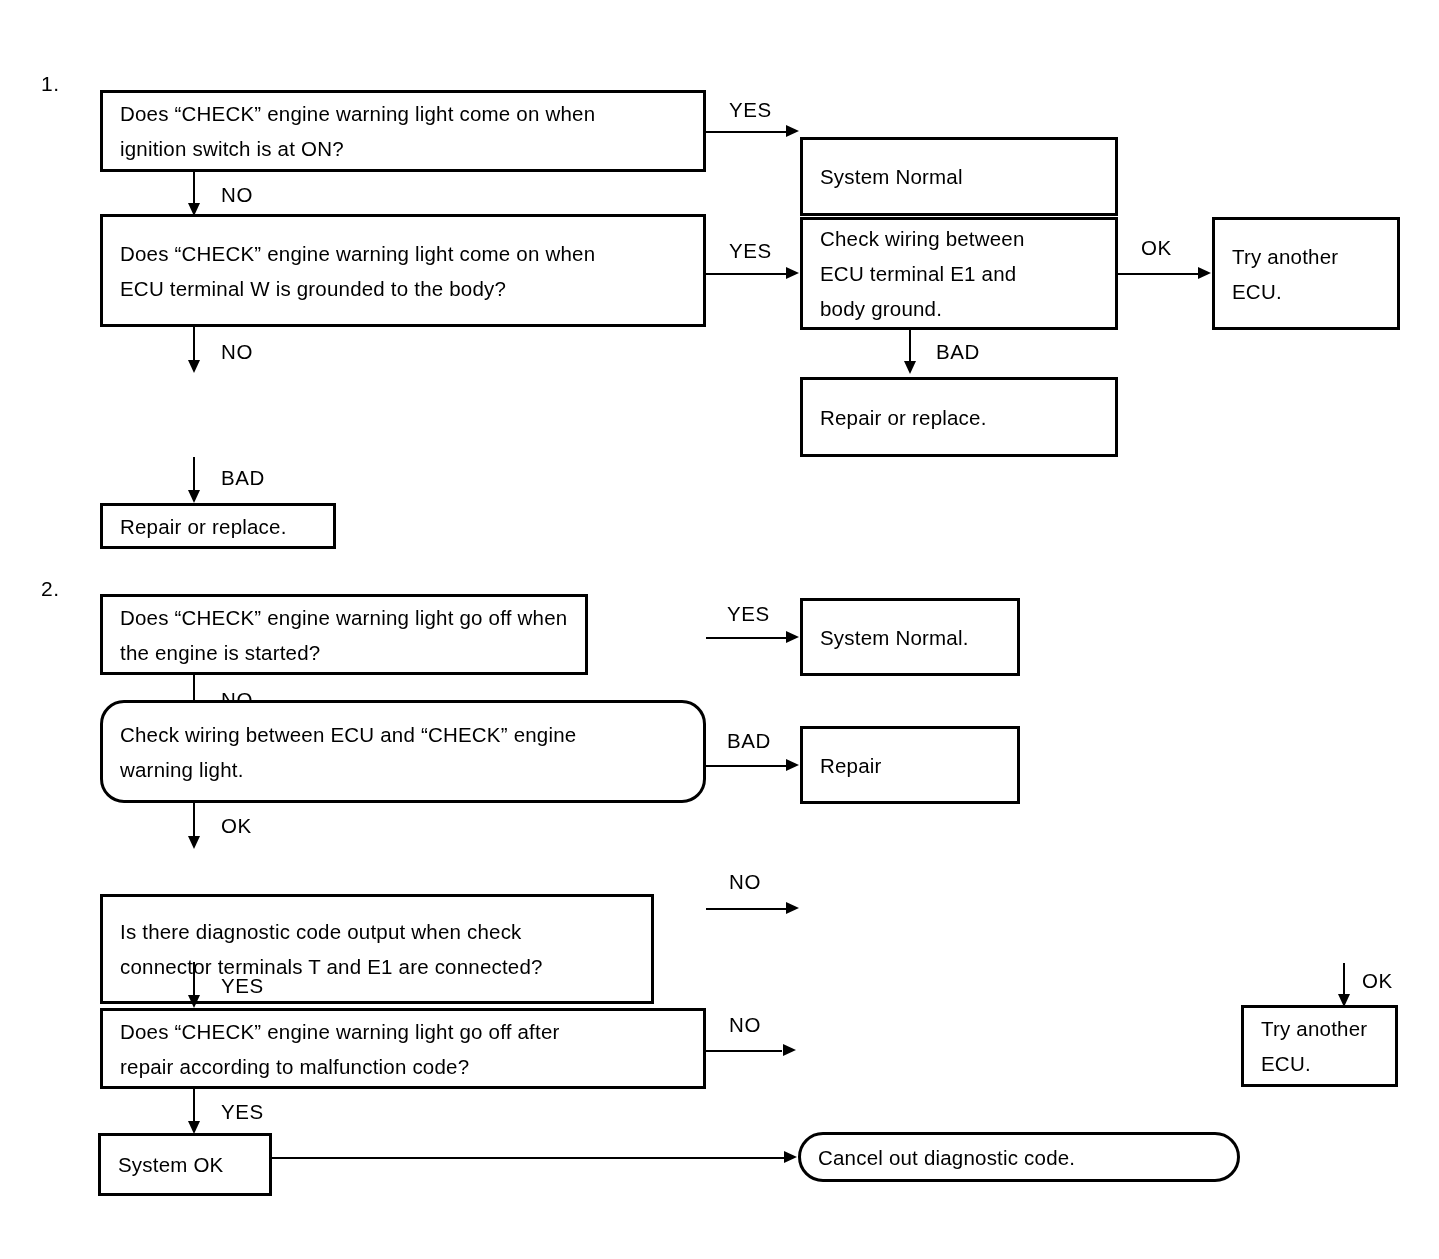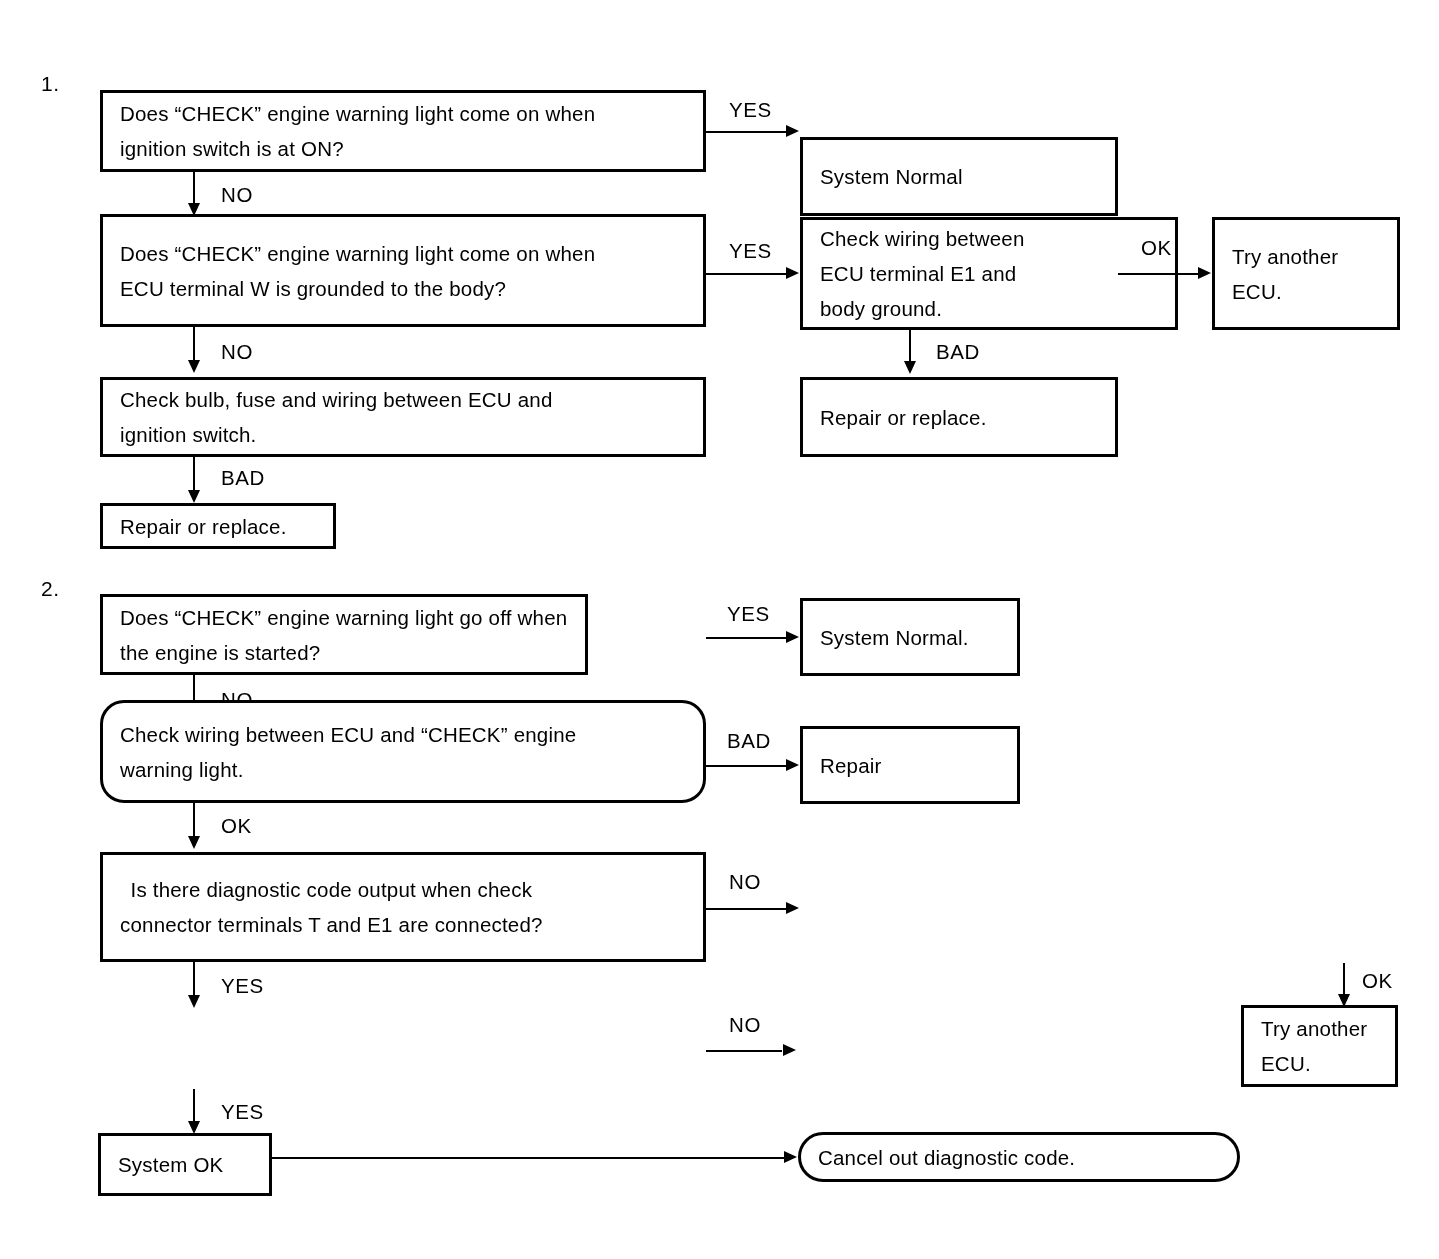--- a/index.html
+++ b/index.html
@@ -100,43 +100,39 @@
 
   <div class="node" style="left:100px; top:214px; width:606px; height:113px;">
     <span class="txt">Does “CHECK” engine warning light come on when
 ECU terminal W is grounded to the body?</span>
   </div>
 
   <div class="hline" style="left:706px; top:273px; width:80px;"></div>
   <div class="arrow-r" style="left:786px; top:267px;"></div>
   <div class="elabel" style="left:729px; top:241px;">YES</div>
 
-  <div class="node" style="left:800px; top:217px; width:378px; height:113px;">
+  <div class="node" style="left:800px; top:217px; width:318px; height:113px;">
     <span class="txt">Check wiring between
 ECU terminal E1 and
 body ground.</span>
   </div>
 
   <div class="hline" style="left:1118px; top:273px; width:80px;"></div>
   <div class="arrow-r" style="left:1198px; top:267px;"></div>
   <div class="elabel" style="left:1141px; top:238px;">OK</div>
 
   <div class="node" style="left:1212px; top:217px; width:188px; height:113px;">
     <span class="txt">Try another
 ECU.</span>
   </div>
 
   <div class="vline" style="left:193px; top:327px; height:36px;"></div>
   <div class="arrow-d" style="left:188px; top:360px;"></div>
   <div class="elabel" style="left:221px; top:342px;">NO</div>
 
-  <div class="node" style="left:100px; top:377px; width:606px; height:80px;">
-    <span class="txt">Check bulb, fuse and wiring between ECU and
-ignition switch.</span>
-  </div>
 
   <div class="vline" style="left:909px; top:330px; height:34px;"></div>
   <div class="arrow-d" style="left:904px; top:361px;"></div>
   <div class="elabel" style="left:936px; top:342px;">BAD</div>
 
   <div class="node" style="left:800px; top:377px; width:318px; height:80px;">
     <span class="txt">Repair or replace.</span>
   </div>
 
   <div class="vline" style="left:193px; top:457px; height:36px;"></div>
@@ -176,21 +172,21 @@
   <div class="elabel" style="left:727px; top:731px;">BAD</div>
 
   <div class="node" style="left:800px; top:726px; width:220px; height:78px;">
     <span class="txt">Repair</span>
   </div>
 
   <div class="vline" style="left:193px; top:803px; height:36px;"></div>
   <div class="arrow-d" style="left:188px; top:836px;"></div>
   <div class="elabel" style="left:221px; top:816px;">OK</div>
 
-  <div class="node" style="left:100px; top:852px; width:606px; height:110px;text-align:center;">
+  <div class="node" style="left:100px; top:894px; width:554px; height:110px;">
     <span class="txt">Is there diagnostic code output when check
 connector terminals T and E1 are connected?</span>
   </div>
 
   <div class="hline" style="left:706px; top:908px; width:80px;"></div>
   <div class="arrow-r" style="left:786px; top:902px;"></div>
   <div class="elabel" style="left:729px; top:872px;">NO</div>
 
 
   <div class="vline" style="left:1343px; top:963px; height:34px;"></div>
@@ -199,20 +195,24 @@
 
   <div class="node" style="left:1241px; top:1005px; width:157px; height:82px;">
     <span class="txt">Try another
 ECU.</span>
   </div>
 
   <div class="vline" style="left:193px; top:962px; height:36px;"></div>
   <div class="arrow-d" style="left:188px; top:995px;"></div>
   <div class="elabel" style="left:221px; top:976px;">YES</div>
 
+  <div class="node" style="left:100px; top:1008px; width:606px; height:81px;">
+    <span class="txt">Does “CHECK” engine warning light go off after
+repair according to malfunction code?</span>
+  </div>
 
   <div class="hline" style="left:706px; top:1050px; width:76px;"></div>
   <div class="arrow-r" style="left:783px; top:1044px;"></div>
   <div class="elabel" style="left:729px; top:1015px;">NO</div>
 
 
   <div class="vline" style="left:193px; top:1089px; height:35px;"></div>
   <div class="arrow-d" style="left:188px; top:1121px;"></div>
   <div class="elabel" style="left:221px; top:1102px;">YES</div>
 

